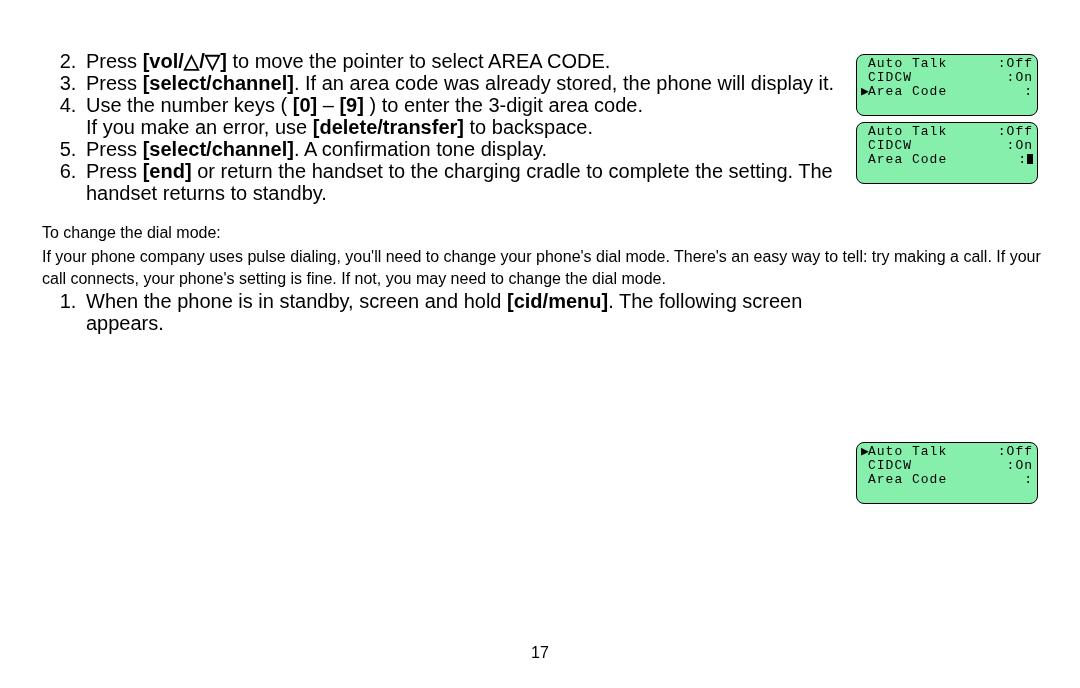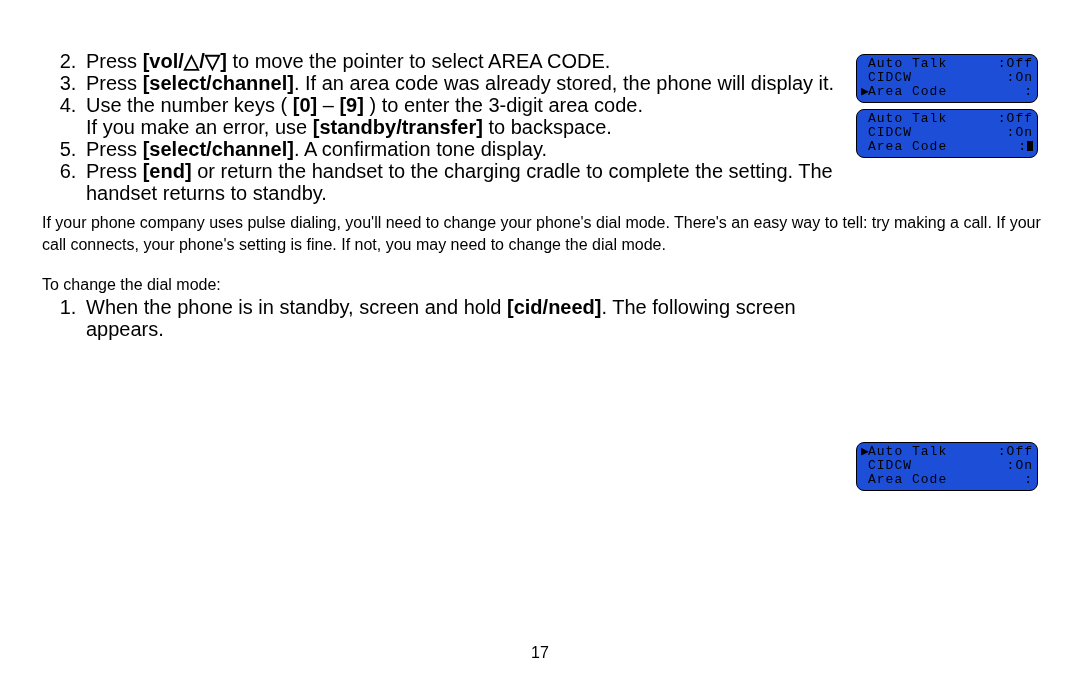--- a/index.html
+++ b/index.html
@@ -21,28 +21,28 @@
   .main-col {
     width: 810px;
     float: left;
   }
   .screen-col {
     position: absolute;
   }
   .lcd {
     border: 1.7px solid #000;
     border-radius: 8px;
-    padding: 2px 4px 3px 4px;
+    padding: 2px 4px 16px 4px;
     font-family: "Courier New", monospace;
     font-size: 13px;
     line-height: 14px;
     letter-spacing: 1px;
     width: 172px;
     margin-bottom: 6px;
-    background: #1d4ed8;
+    background: #86efac;
   }
   .lcd-row {
     display: flex;
     justify-content: space-between;
     white-space: pre;
   }
   .lcd-row .left { display:inline-block; }
   .lcd-row .right { display:inline-block; }
   .ptr {
     display:inline-block;
@@ -111,37 +111,37 @@
 
     <ol class="steps" start="2">
       <li>
         <span>Press </span><span class="bold nowrap"><span>[</span><span>vol</span>/<span class="upbell">△</span>/<span class="upbell">▽</span><span>]</span></span><span> to move the pointer to select AREA CODE.</span>
       </li>
       <li>
         <span>Press </span><span class="bold">[<span>select/channel</span>]</span><span>. If an area code was already stored, the phone will display it.</span>
       </li>
       <li>
         <span>Use the number keys ( </span><span class="bold">[0]</span><span> – </span><span class="bold">[9]</span><span> ) to enter the 3-digit area code.</span><br>
-        <span>If you make an error, use </span><span class="bold">[<span>standby/transfer</span>]</span><span> to backspace.</span>
+        <span>If you make an error, use </span><span class="bold">[<span>delete/transfer</span>]</span><span> to backspace.</span>
       </li>
       <li>
         <span>Press </span><span class="bold">[<span>select/channel</span>]</span><span>. A confirmation tone display.</span>
       </li>
       <li>
         <span>Press </span><span class="bold">[<span>end</span>]</span><span> or return the handset to the charging cradle to complete the setting. The handset returns to standby.</span>
       </li>
     </ol>
 
 
+    <p class="body" style="margin-top:18px;">To change the dial mode:</p>
     <p class="body" style="width:1000px;">If your phone company uses pulse dialing, you'll need to change your phone's dial mode. There's an easy way to tell: try making a call. If your call connects, your phone's setting is fine. If not, you may need to change the dial mode.</p>
-    <p class="body" style="margin-top:18px;">To change the dial mode:</p>
 
     <ol class="steps" start="1">
       <li>
-        <span>When the phone is in standby, screen and hold </span><span class="bold">[<span>cid/need</span>]</span><span>. The following screen appears.</span>
+        <span>When the phone is in standby, screen and hold </span><span class="bold">[<span>cid/menu</span>]</span><span>. The following screen appears.</span>
       </li>
     </ol>
 
   </div>
 
   <div class="screen-col" style="top:442px; right:42px;">
     <div class="lcd">
       <div class="lcd-row"><span class="left"><span class="ptr">▶</span><span>Auto Talk</span></span><span class="right">:Off</span></div>
       <div class="lcd-row"><span class="left"><span class="ptr"> </span><span>CIDCW</span></span><span class="right">:On</span></div>
       <div class="lcd-row"><span class="left"><span class="ptr"> </span><span>Area Code</span></span><span class="right">:</span></div>

